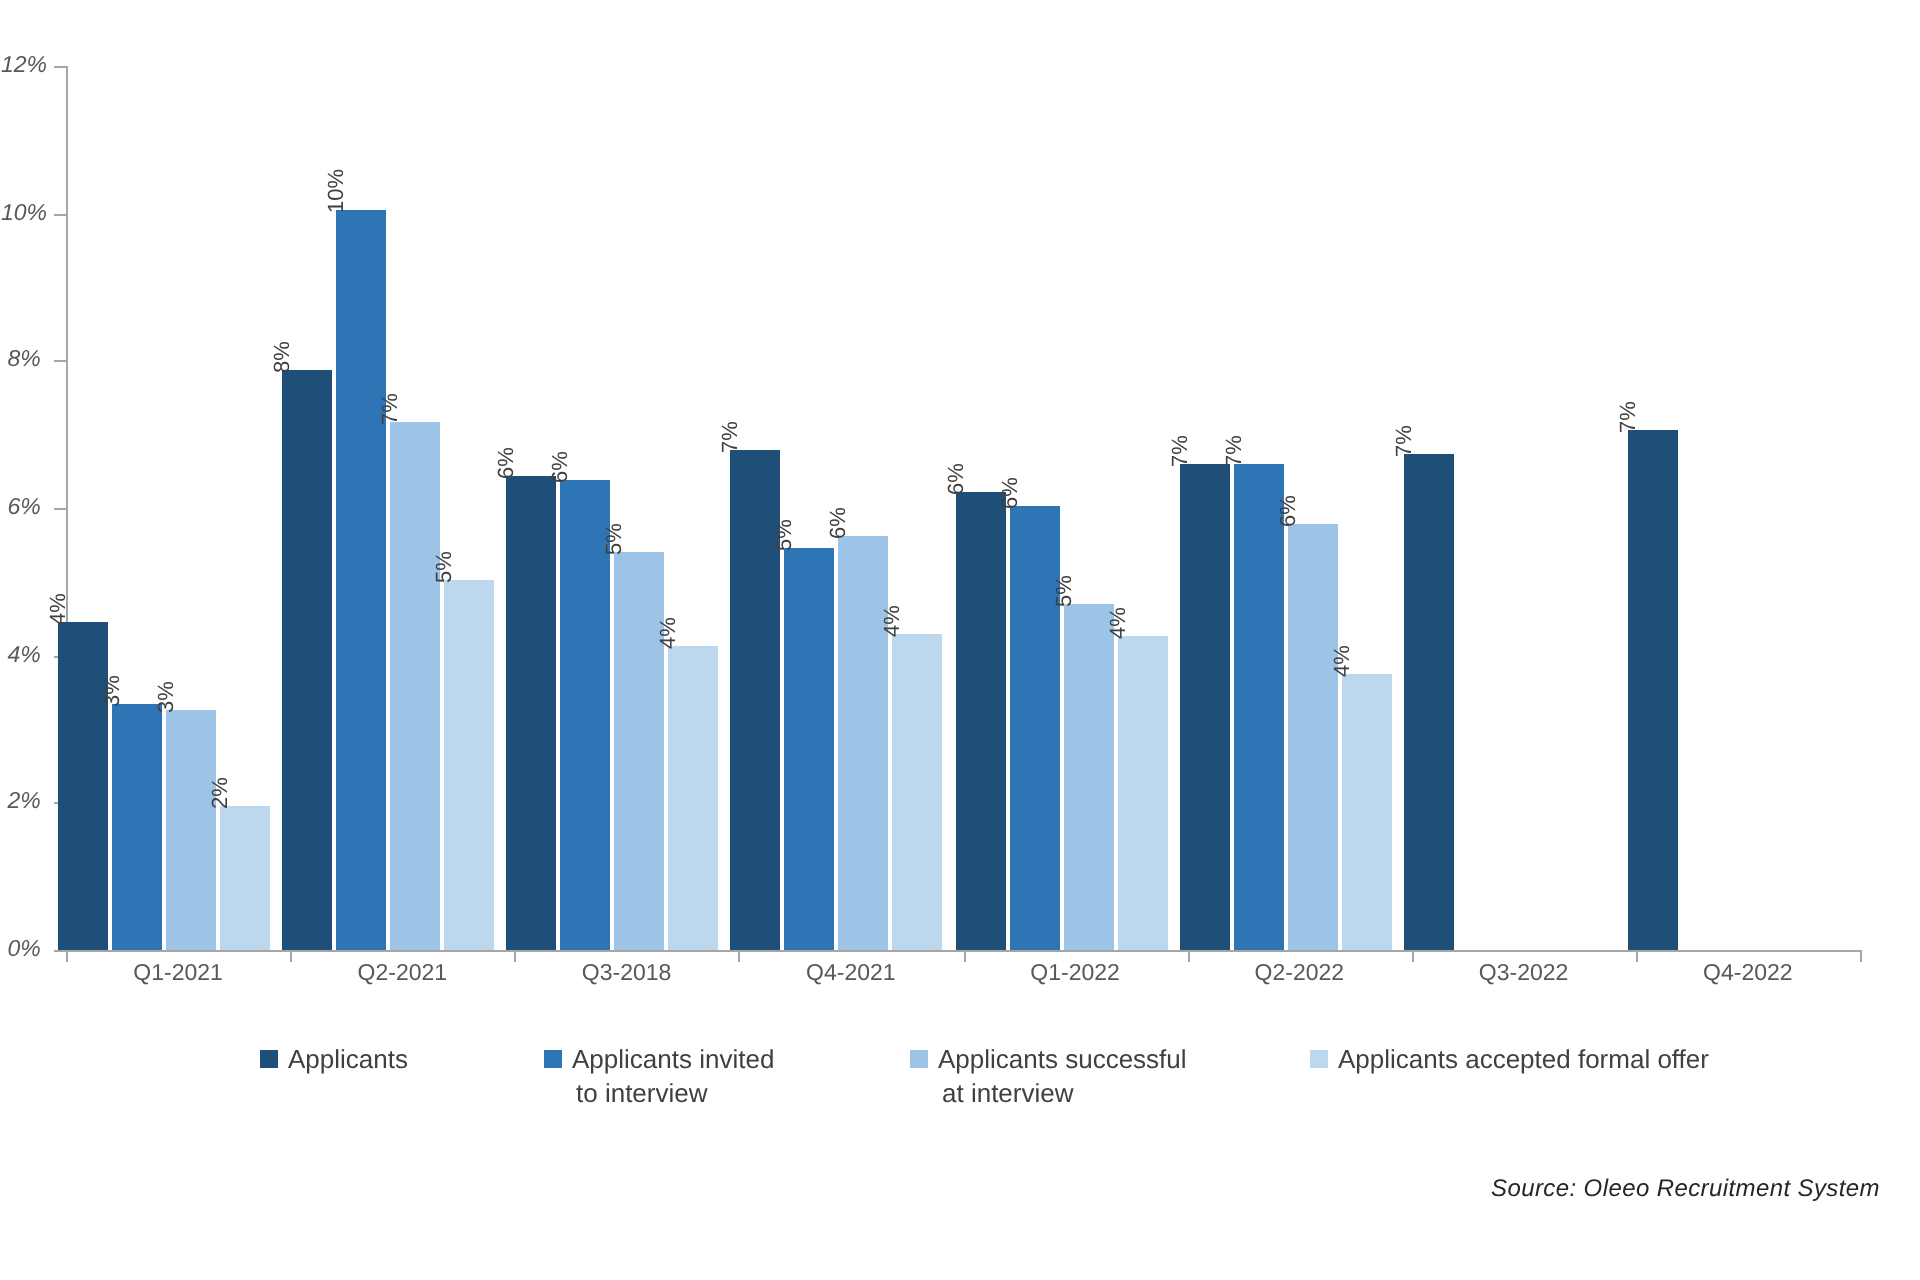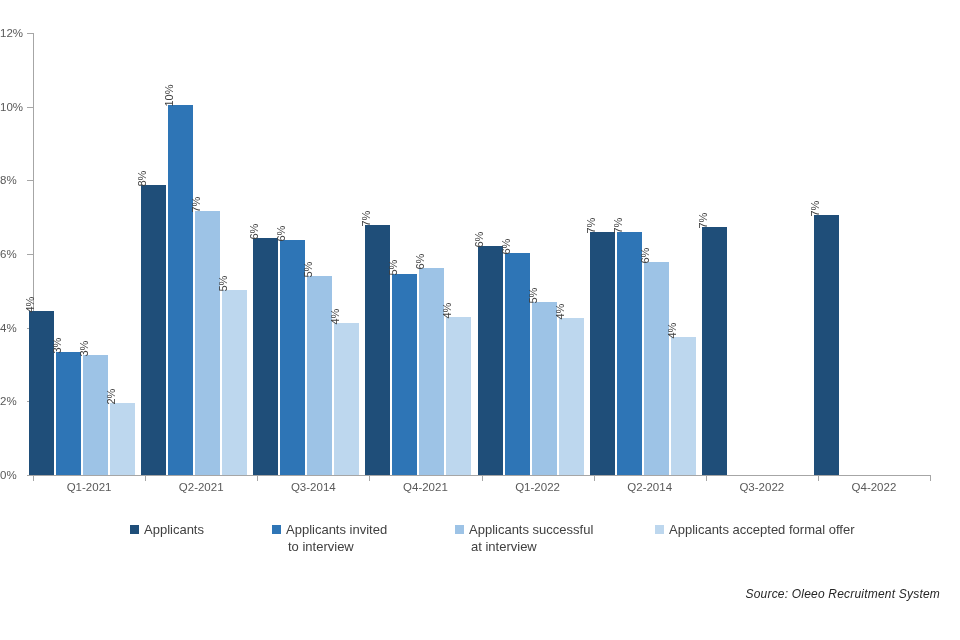--- a/index.html
+++ b/index.html
@@ -24,24 +24,25 @@
   }
   .y-tick {
     position: absolute;
     left: 27px;
     width: 6px; height: 1px;
     background: #a6a6a6;
   }
   .y-label-wrap {
     position: absolute;
     left: 0; width: 24px;
-    text-align: left;
+    text-align: center;
     font-size: 11.5px;
     color: #595959;
     transform: translateY(-50%);
+    font-style: italic;
   }
   .group-sep {
     position: absolute;
     top: 475px;
     width: 1px; height: 6px;
     background: #a6a6a6;
   }
   .bar {
     position: absolute;
     bottom: 0;
@@ -146,21 +147,21 @@
       <div class="x-label" style="left: 145.125px; width: 112.125px;">Q2-2021</div>
       <div class="group-sep" style="left: 369px;"></div>
       <div class="bar" title="Q3-2021 — Applicants: 6%" style="left: 253px; top: 238.162px; height: 236.838px; bottom: auto; background: rgb(31, 78, 121);"></div>
       <div class="bar-label" style="left: 253px; top: 235.162px; width: 25px; transform-origin: center bottom; transform: rotate(-90deg) translate(20px, -6px); position: absolute;">6%</div>
       <div class="bar" title="Q3-2021 — Applicants invited to interview: 6%" style="left: 280px; top: 240.372px; height: 234.628px; bottom: auto; background: rgb(46, 117, 182);"></div>
       <div class="bar-label" style="left: 280px; top: 237.372px; width: 25px; transform-origin: center bottom; transform: rotate(-90deg) translate(20px, -6px); position: absolute;">6%</div>
       <div class="bar" title="Q3-2021 — Applicants successful at interview: 5%" style="left: 307px; top: 275.732px; height: 199.268px; bottom: auto; background: rgb(157, 195, 230);"></div>
       <div class="bar-label" style="left: 307px; top: 272.732px; width: 25px; transform-origin: center bottom; transform: rotate(-90deg) translate(20px, -6px); position: absolute;">5%</div>
       <div class="bar" title="Q3-2021 — Applicants accepted formal offer: 4%" style="left: 334px; top: 322.878px; height: 152.122px; bottom: auto; background: rgb(189, 215, 238);"></div>
       <div class="bar-label" style="left: 334px; top: 319.878px; width: 25px; transform-origin: center bottom; transform: rotate(-90deg) translate(20px, -6px); position: absolute;">4%</div>
-      <div class="x-label" style="left: 257.25px; width: 112.125px;">Q3-2014</div>
+      <div class="x-label" style="left: 257.25px; width: 112.125px;">Q3-2018</div>
       <div class="group-sep" style="left: 482px;"></div>
       <div class="bar" title="Q4-2021 — Applicants: 7%" style="left: 365px; top: 225.27px; height: 249.73px; bottom: auto; background: rgb(31, 78, 121);"></div>
       <div class="bar-label" style="left: 365px; top: 222.27px; width: 25px; transform-origin: center bottom; transform: rotate(-90deg) translate(20px, -6px); position: absolute;">7%</div>
       <div class="bar" title="Q4-2021 — Applicants invited to interview: 5%" style="left: 392px; top: 273.522px; height: 201.478px; bottom: auto; background: rgb(46, 117, 182);"></div>
       <div class="bar-label" style="left: 392px; top: 270.522px; width: 25px; transform-origin: center bottom; transform: rotate(-90deg) translate(20px, -6px); position: absolute;">5%</div>
       <div class="bar" title="Q4-2021 — Applicants successful at interview: 6%" style="left: 419px; top: 267.997px; height: 207.003px; bottom: auto; background: rgb(157, 195, 230);"></div>
       <div class="bar-label" style="left: 419px; top: 264.997px; width: 25px; transform-origin: center bottom; transform: rotate(-90deg) translate(20px, -6px); position: absolute;">6%</div>
       <div class="bar" title="Q4-2021 — Applicants accepted formal offer: 4%" style="left: 446px; top: 317.353px; height: 157.647px; bottom: auto; background: rgb(189, 215, 238);"></div>
       <div class="bar-label" style="left: 446px; top: 314.353px; width: 25px; transform-origin: center bottom; transform: rotate(-90deg) translate(20px, -6px); position: absolute;">4%</div>
       <div class="x-label" style="left: 369.375px; width: 112.125px; text-align: center;">Q4-2021</div>
@@ -176,21 +177,21 @@
       <div class="x-label" style="left: 481.5px; width: 112.125px;">Q1-2022</div>
       <div class="group-sep" style="left: 706px;"></div>
       <div class="bar" title="Q2-2022 — Applicants: 7%" style="left: 590px; top: 231.532px; height: 243.468px; bottom: auto; background: rgb(31, 78, 121);"></div>
       <div class="bar-label" style="left: 590px; top: 228.532px; width: 25px; transform-origin: center bottom; transform: rotate(-90deg) translate(20px, -6px); position: absolute;">7%</div>
       <div class="bar" title="Q2-2022 — Applicants invited to interview: 7%" style="left: 617px; top: 231.532px; height: 243.468px; bottom: auto; background: rgb(46, 117, 182);"></div>
       <div class="bar-label" style="left: 617px; top: 228.532px; width: 25px; transform-origin: center bottom; transform: rotate(-90deg) translate(20px, -6px); position: absolute;">7%</div>
       <div class="bar" title="Q2-2022 — Applicants successful at interview: 6%" style="left: 644px; top: 262.103px; height: 212.897px; bottom: auto; background: rgb(157, 195, 230);"></div>
       <div class="bar-label" style="left: 644px; top: 259.103px; width: 25px; transform-origin: center bottom; transform: rotate(-90deg) translate(20px, -6px); position: absolute;">6%</div>
       <div class="bar" title="Q2-2022 — Applicants accepted formal offer: 4%" style="left: 671px; top: 337.243px; height: 137.757px; bottom: auto; background: rgb(189, 215, 238);"></div>
       <div class="bar-label" style="left: 671px; top: 334.243px; width: 25px; transform-origin: center bottom; transform: rotate(-90deg) translate(20px, -6px); position: absolute;">4%</div>
-      <div class="x-label" style="left: 593.625px; width: 112.125px;">Q2-2014</div>
+      <div class="x-label" style="left: 593.625px; width: 112.125px;">Q2-2022</div>
       <div class="group-sep" style="left: 818px;"></div>
       <div class="bar" title="Q3-2022 — Applicants: 7%" style="left: 702px; top: 227.112px; height: 247.888px; bottom: auto; background: rgb(31, 78, 121);"></div>
       <div class="bar-label" style="left: 702px; top: 224.112px; width: 25px; transform-origin: center bottom; transform: rotate(-90deg) translate(20px, -6px); position: absolute;">7%</div>
       <div class="x-label" style="left: 705.75px; width: 112.125px;">Q3-2022</div>
       <div class="group-sep" style="left: 930px;"></div>
       <div class="bar" title="Q4-2022 — Applicants: 7%" style="left: 814px; top: 214.957px; height: 260.043px; bottom: auto; background: rgb(31, 78, 121);"></div>
       <div class="bar-label" style="left: 814px; top: 211.957px; width: 25px; transform-origin: center bottom; transform: rotate(-90deg) translate(20px, -6px); position: absolute;">7%</div>
       <div class="x-label" style="left: 817.875px; width: 112.125px;">Q4-2022</div>
     </div>
 

